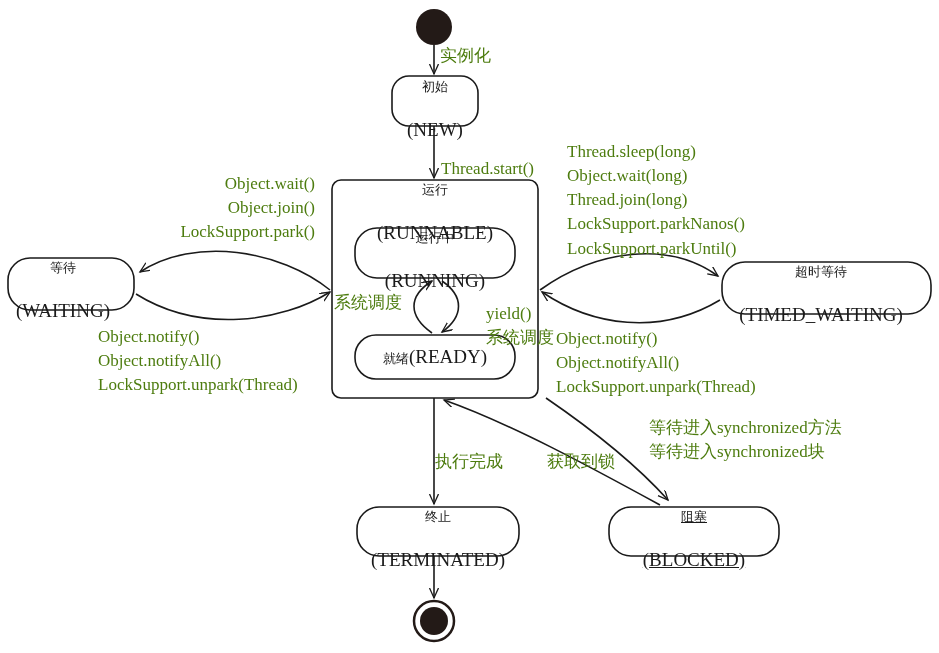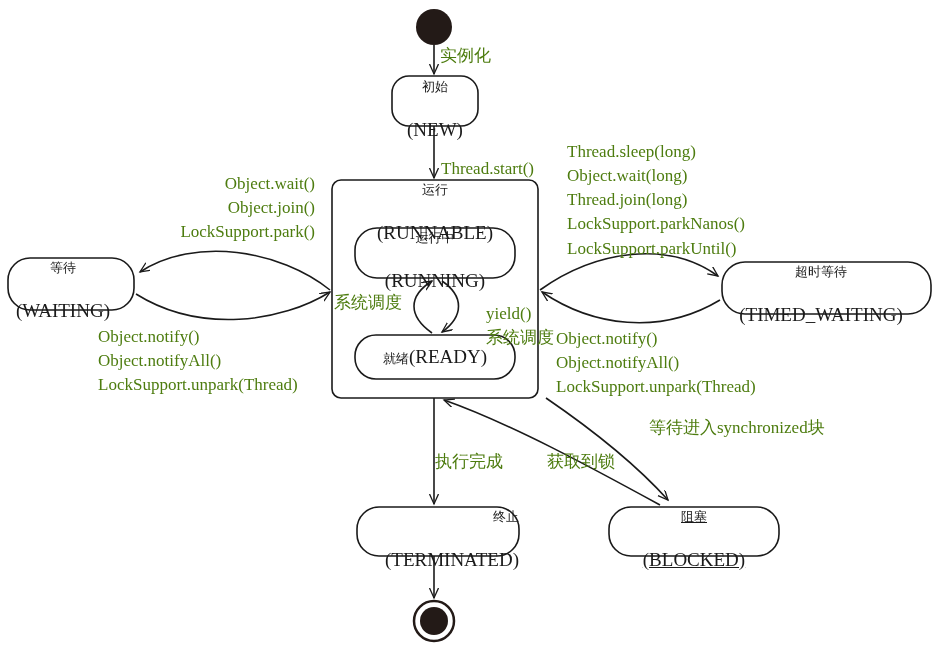--- a/index.html
+++ b/index.html
@@ -146,21 +146,21 @@
   <div class="node-label" style="left:722px; top:265px; width:198px;">
     <span class="cn">超时等待</span>
     <span class="en">(TIMED_WAITING)</span>
   </div>
 
   <div class="node-label" style="left:609px; top:510px; width:170px;text-decoration:underline;">
     <span class="cn">阻塞</span>
     <span class="en">(BLOCKED)</span>
   </div>
 
-  <div class="node-label" style="left:357px; top:510px; width:162px;text-align:right;">
+  <div class="node-label" style="left:357px; top:510px; width:162px;">
     <span class="cn">终止</span>
     <span class="en">(TERMINATED)</span>
   </div>
 
   <div class="edge-label" style="left:440px; top:44px;">
     <span class="ln">实例化</span>
   </div>
 
   <div class="edge-label" style="left:441px; top:157px;">
     <span class="ln">Thread.start()</span>
@@ -195,20 +195,21 @@
   <div class="edge-label" style="left:334px; top:291px;">
     <span class="ln">系统调度</span>
   </div>
 
   <div class="edge-label" style="left:486px; top:282px;margin-top:20px;">
     <span class="ln">yield()</span>
     <span class="ln">系统调度</span>
   </div>
 
   <div class="edge-label" style="left:649px; top:416px;">
+    <span class="ln">等待进入synchronized方法</span>
     <span class="ln">等待进入synchronized块</span>
   </div>
 
   <div class="edge-label" style="left:547px; top:450px;">
     <span class="ln">获取到锁</span>
   </div>
 
   <div class="edge-label" style="left:435px; top:450px;">
     <span class="ln">执行完成</span>
   </div>

